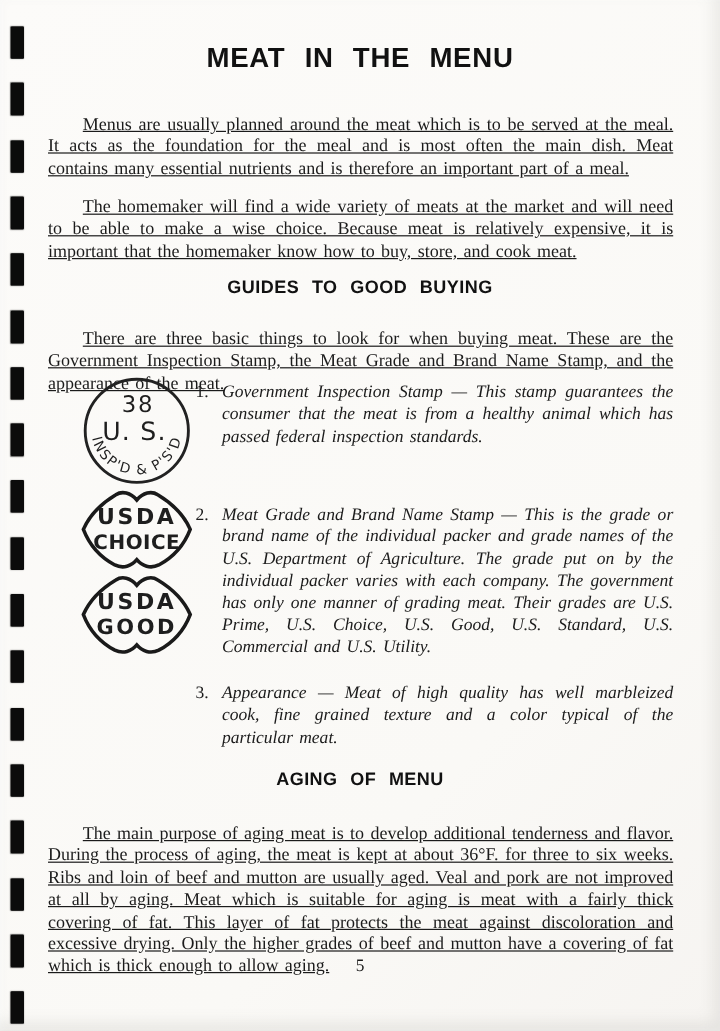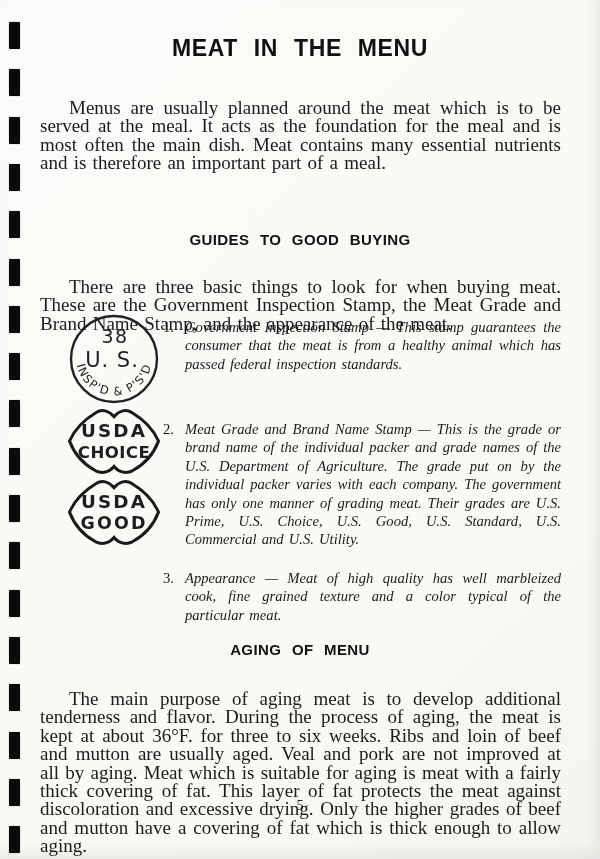--- a/index.html
+++ b/index.html
@@ -24,22 +24,22 @@
     font-family:"Liberation Sans", sans-serif; font-weight:bold;
     font-size:23px; letter-spacing:0.6px; word-spacing:9px; color:#111;
   }
   .section-heading {
     position:absolute; left:0; right:0; text-align:center;
     font-family:"Liberation Sans", sans-serif; font-weight:bold;
     font-size:15px; letter-spacing:0.4px; word-spacing:6px; color:#111;
   }
   .para {
     position:absolute; left:40px; width:521px;
-    font-size:19px; line-height:18.4px;
-    text-align:justify; text-indent:29px; word-spacing:1.5px;
+    font-size:15px; line-height:18.4px;
+    text-align:justify; text-indent:29px; word-spacing:1.5px;text-decoration:underline;
   }
   .list-item {
     position:absolute; left:163px; width:398px; display:flex;
     font-size:14.6px; line-height:18.4px;
   }
   .list-num { flex:0 0 22px; }
   .list-text { flex:1; text-align:justify; word-spacing:1.5px;font-style:italic; }
   .stamp { position:absolute; }
   .stamp svg { display:block; }
   .page-number {
@@ -70,20 +70,21 @@
       <div class="binding-mark" style="top: 636.9px;"></div>
       <div class="binding-mark" style="top: 684.2px;"></div>
       <div class="binding-mark" style="top: 731.5px;"></div>
       <div class="binding-mark" style="top: 778.8px;"></div>
       <div class="binding-mark" style="top: 826.1px;"></div>
     </div>
 
   <div class="title">MEAT IN THE MENU</div>
 
   <p class="para" style="top:80px;">Menus are usually planned around the meat which is to be served at the meal.  It acts as the foundation for the meal and is most often the main dish.  Meat contains many essential nutrients and is therefore an important part of a meal.</p>
+  <p class="para" style="top:149px;">The homemaker will find a wide variety of meats at the market and will need to be able to make a wise choice.  Because meat is relatively expensive, it is important that the homemaker know how to buy, store, and cook meat.</p>
 
   <div class="section-heading" style="top:231px;">GUIDES TO GOOD BUYING</div>
 
   <p class="para" style="top:259px;">There are three basic things to look for when buying meat.  These are the Government Inspection Stamp, the Meat Grade and Brand Name Stamp, and the appearance of the meat.</p>
 
   <div class="stamp" style="left:68px; top:313px;">
     <svg width="92" height="92" viewBox="0 0 92 92">
       <circle cx="46" cy="46" r="43" fill="none" stroke="#222" stroke-width="2.4"></circle>
       <text class="stamp-letters" x="47" y="30" font-size="19" text-anchor="middle" letter-spacing="1.5">38</text>
       <text class="stamp-letters" x="44" y="54" font-size="21" text-anchor="middle" letter-spacing="1">U. S.</text>

